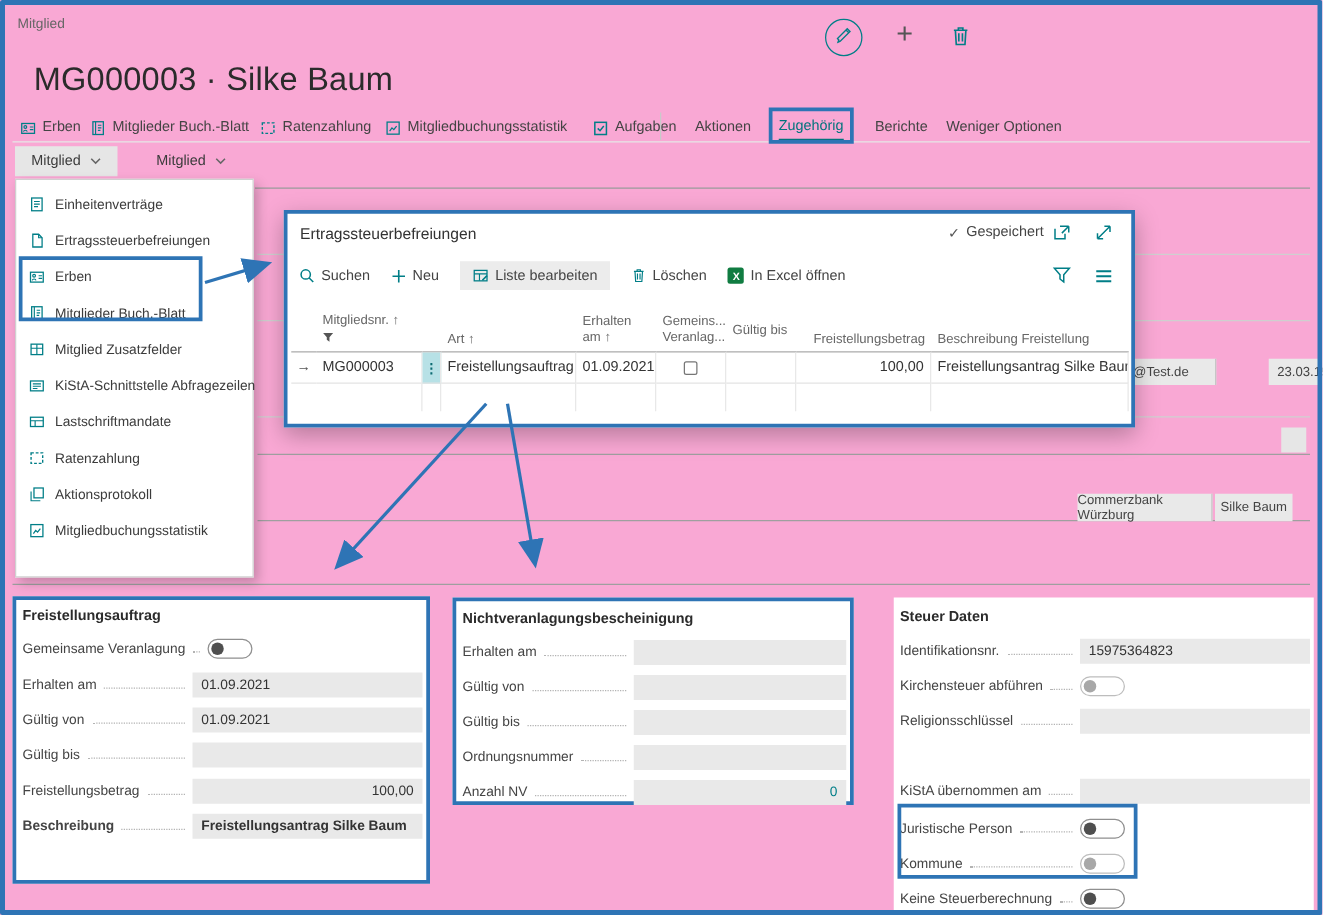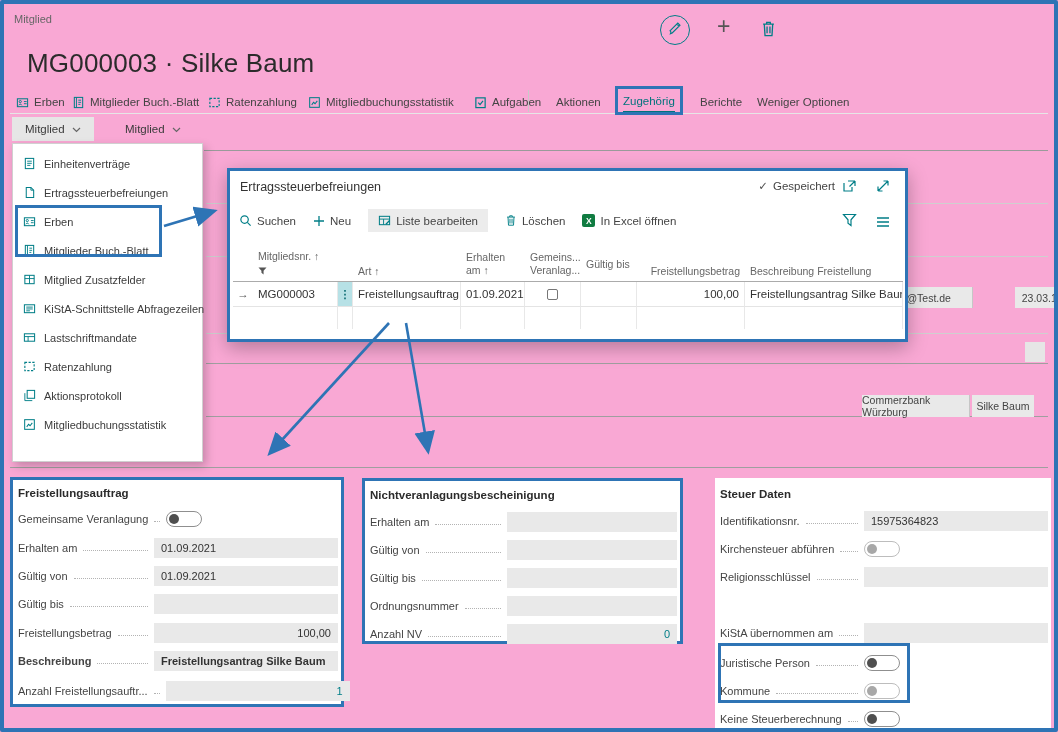--- a/index.html
+++ b/index.html
@@ -426,25 +426,20 @@
     <div class="frow" style="top:142px; width:320px;">
       <span class="flabel">Freistellungsbetrag</span>
         <span class="lead"></span>
       <span class="fchip num" style="width:184px;">100,00</span>
     </div>
     <div class="frow" style="top:170px; width:320px;font-weight:bold;">
       <span class="flabel">Beschreibung</span>
         <span class="lead"></span>
       <span class="fchip" style="width:184px;">Freistellungsantrag Silke Baum</span>
     </div>
-    <div class="frow" style="top:200px; width:320px;">
-      <span class="flabel">Anzahl Freistellungsauftr...</span>
-        <span class="lead"></span>
-      <span class="fchip num link" style="width:184px;">1</span>
-    </div>
   </div>
 
   <div class="abs panel boxed" style="left:362px; top:478px; width:321px; height:166px;">
     <div class="abs ptitle" style="left:5px; top:8px;">Nichtveranlagungsbescheinigung</div>
     <div class="frow" style="top:30px; width:307px;">
       <span class="flabel">Erhalten am</span>
         <span class="lead"></span>
       <span class="fchip" style="width:170px;"></span>
     </div>
     <div class="frow" style="top:58px; width:307px;">

